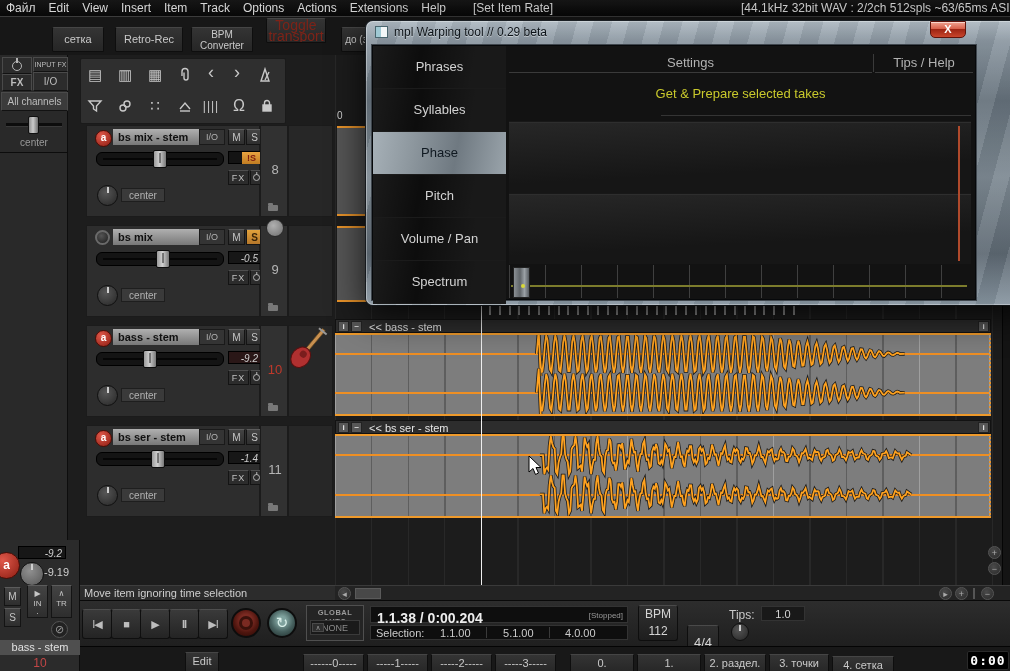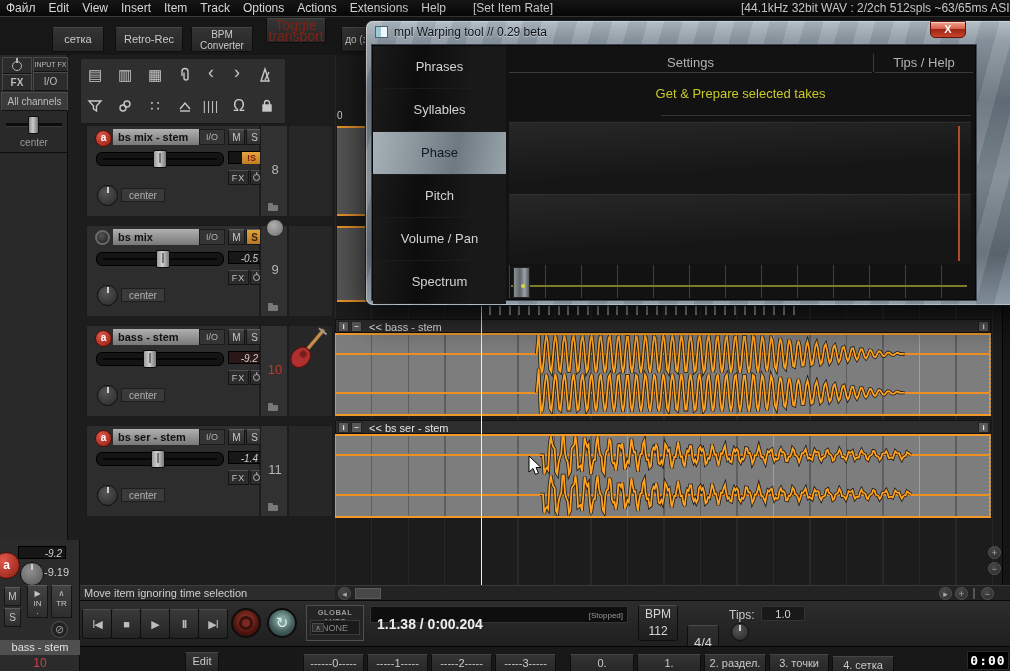--- a/index.html
+++ b/index.html
@@ -149,21 +149,21 @@
   .loopbtn{position:absolute;width:30px;height:30px;border-radius:50%;border:2px solid #0d0d0d;box-sizing:border-box;
       background:radial-gradient(circle at 50% 40%,#7fa29e 0 20%,#46605e 55%,#1d2a29 100%);
       color:#d9efe9;font-size:15px;display:flex;align-items:center;justify-content:center;}
   .gabox{position:absolute;left:226px;top:4px;width:58px;height:36px;background:#242424;border:1px solid #4f4f4f;box-sizing:border-box;}
   .gatitle{position:absolute;left:0;top:2px;width:100%;text-align:center;color:#9a9a9a;font-size:7.5px;font-weight:bold;letter-spacing:.5px;}
   .ganone{position:absolute;left:3px;top:14px;width:50px;height:15px;background:#1a1a1a;border:1px solid #3a3a3a;
       color:#8a8a8a;font-size:9px;text-align:center;line-height:14px;box-sizing:border-box;}
   .ga-env{position:absolute;left:5px;top:17px;width:12px;height:9px;background:#2e2e2e;border:1px solid #4a4a4a;color:#999;
       font-size:7px;line-height:8px;text-align:center;box-sizing:border-box;}
   .timebox{position:absolute;left:290px;top:5px;width:258px;height:17px;background:#0e0e0e;border:1px solid #333;box-sizing:border-box;}
-  .timemain{position:absolute;left:6px;top:9px;color:#ededed;font-size:14px;font-weight:bold;line-height:16px;white-space:nowrap;}
+  .timemain{position:absolute;left:6px;top:3px;color:#ededed;font-size:14px;font-weight:bold;line-height:16px;white-space:nowrap;}
   .timestate{position:absolute;right:4px;top:4px;color:#9a9a9a;font-size:8px;}
   .selbox{position:absolute;left:290px;top:24px;width:258px;height:15px;background:#0e0e0e;border:1px solid #333;box-sizing:border-box;
       display:flex;align-items:center;color:#cccccc;font-size:11px;}
   .selcell{text-align:center;}
   .selsep{width:1px;height:11px;background:#3a3a3a;}
   .bpmbox{position:absolute;left:558px;top:4px;width:40px;height:36px;background:linear-gradient(180deg,#303030,#1e1e1e);
       border:1px solid #0e0e0e;border-top-color:#4a4a4a;border-radius:3px;color:#d5d5d5;font-size:12px;text-align:center;line-height:17px;box-sizing:border-box;}
   .tsbox{position:absolute;left:607px;top:4px;width:32px;height:36px;background:linear-gradient(180deg,#303030,#1e1e1e);
       border:1px solid #0e0e0e;border-top-color:#4a4a4a;border-radius:3px;color:#d5d5d5;font-size:13px;text-align:center;line-height:34px;box-sizing:border-box;margin-top:20px;}
   .ratelabel{position:absolute;left:649px;top:7px;color:#c8c8c8;font-size:12px;}
@@ -494,20 +494,28 @@
     <div class="loopbtn" style="left:187px;top:7px">↻</div>
     <div class="gabox">
       <div class="gatitle">GLOBAL AUTO</div>
       <div class="ganone">NONE</div>
       <div class="ga-env">∧</div>
     </div>
     <div class="timebox">
       <span class="timemain">1.1.38 / 0:00.204</span>
       <span class="timestate">[Stopped]</span>
     </div>
+    <div class="selbox">
+      <span style="margin-left:5px">Selection:</span>
+      <span class="selcell" style="width:62px">1.1.00</span>
+      <span class="selsep"></span>
+      <span class="selcell" style="width:62px">5.1.00</span>
+      <span class="selsep"></span>
+      <span class="selcell" style="width:60px">4.0.00</span>
+    </div>
     <div class="bpmbox">
       <div>BPM</div>
       <div>112</div>
     </div>
     <div class="tsbox">4/4</div>
     <span class="ratelabel">Tips:</span>
     <div class="ratebox">1.0</div>
     <div class="knob" style="left:651px;top:22px;width:16px;height:16px"></div>
   </div>
 

